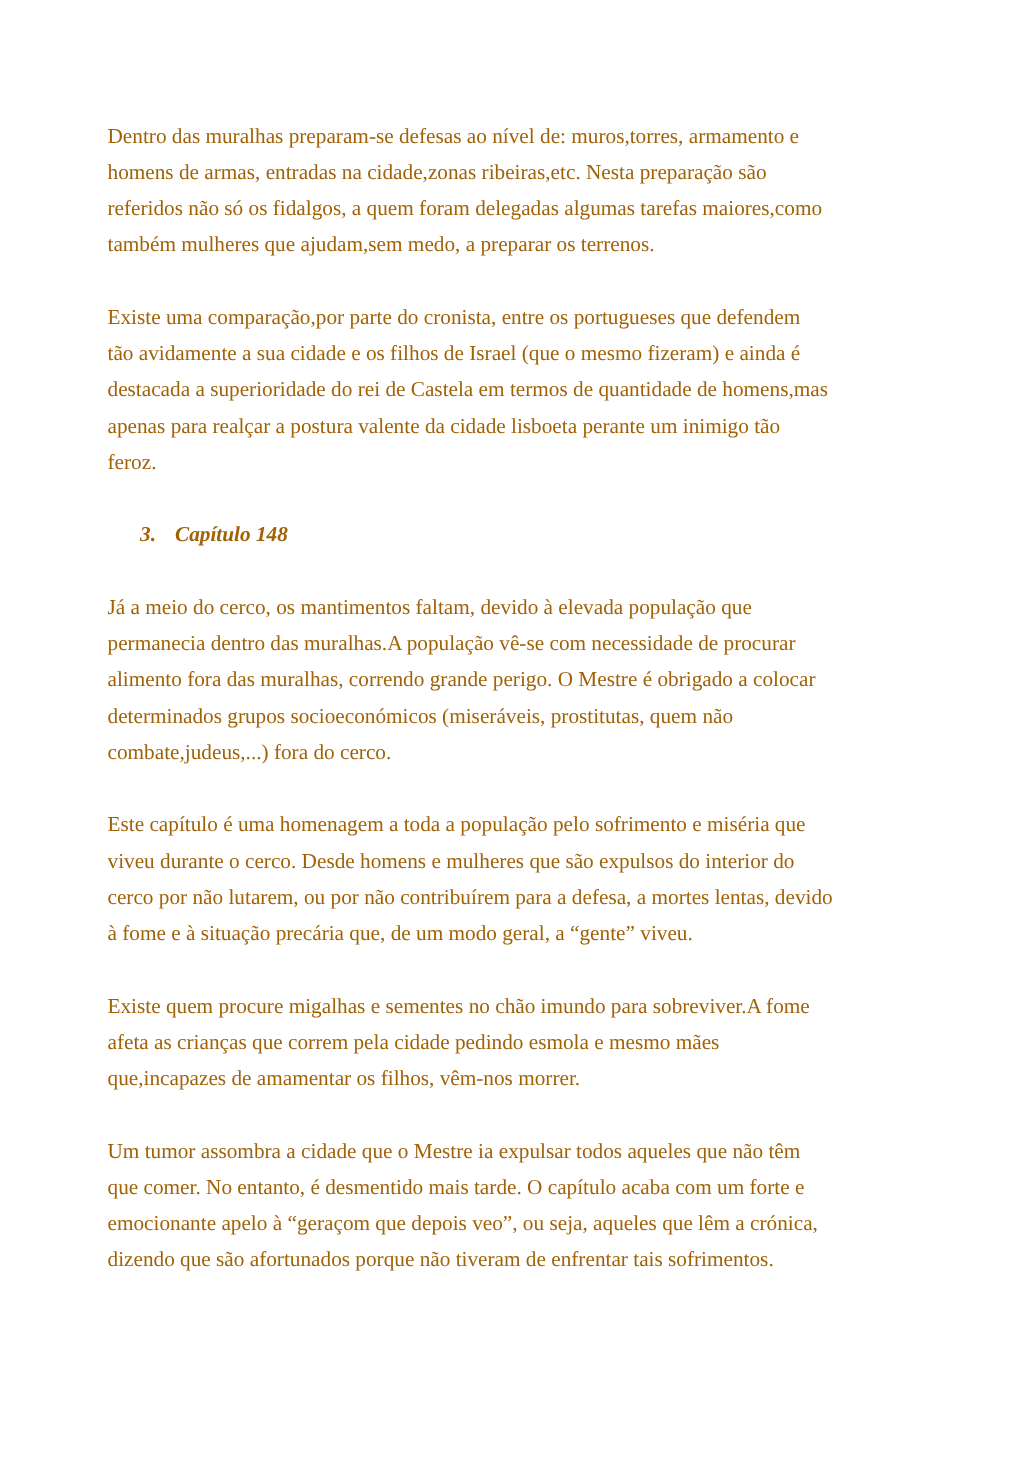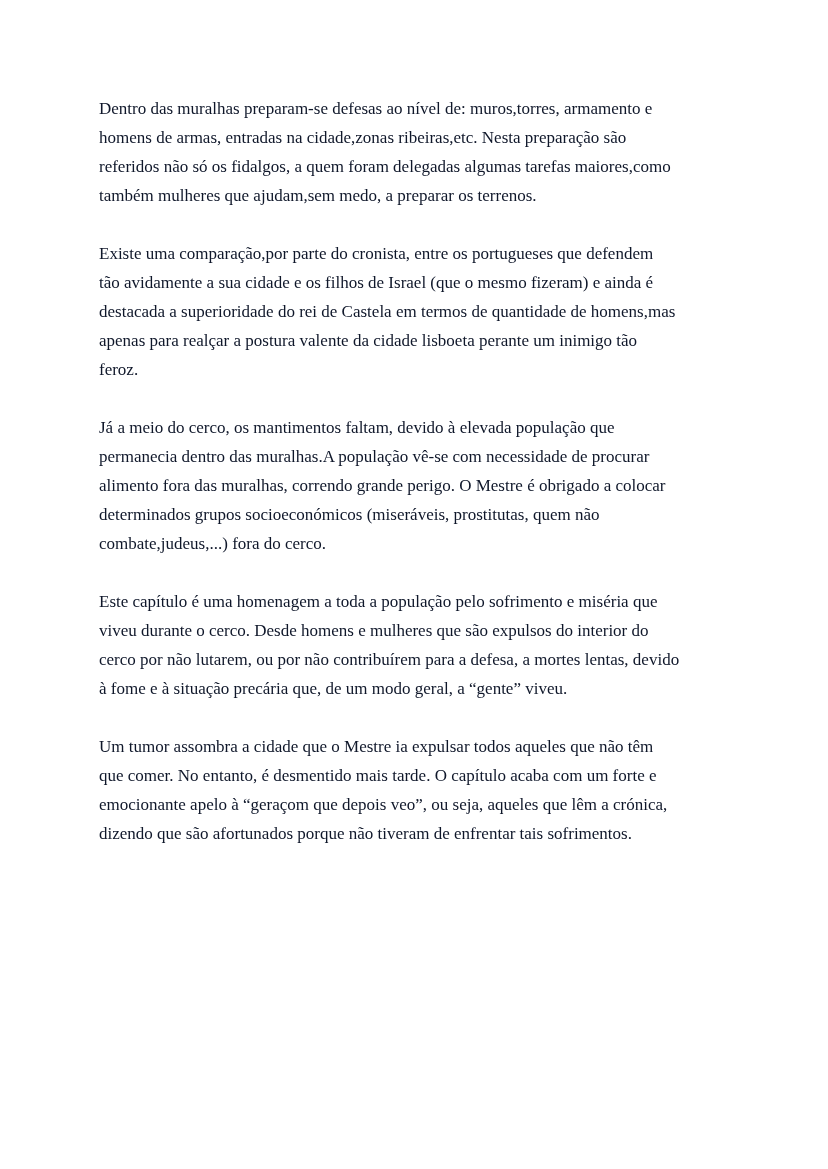--- a/index.html
+++ b/index.html
@@ -9,24 +9,24 @@
   }
   .page {
     position: relative;
     width: 828px;
     height: 1169px;
     background: #ffffff;
     overflow: hidden;
   }
   .content {
     position: absolute;
-    left: 99px;
+    left: 86px;
     top: 94px;
     width: 700px;
-    color: #0f172a;
+    color: #a16207;
     font-family: "Liberation Serif", "DejaVu Serif", serif;
     font-size: 17px;
     line-height: 29px;
   }
   .para {
     margin: 0 0 29px 0;
     white-space: pre-line;
     text-align: left;
   }
   .heading {
@@ -54,32 +54,39 @@
 homens de armas, entradas na cidade,zonas ribeiras,etc. Nesta preparação  são
 referidos não só os fidalgos, a quem foram delegadas algumas tarefas maiores,como
 também mulheres que ajudam,sem medo, a preparar os terrenos.</p>
 
     <p class="para">Existe uma comparação,por parte do cronista, entre os portugueses que defendem
 tão avidamente a sua cidade e os filhos de Israel (que o mesmo fizeram) e ainda é
 destacada a superioridade do rei de Castela em termos de quantidade de homens,mas
 apenas para realçar a postura valente da cidade lisboeta perante um inimigo tão
 feroz.</p>
 
+    <div class="heading">
+      <span class="hnum">3.</span>
+      <span class="htitle">Capítulo 148</span>
+    </div>
 
     <p class="para">Já a meio do cerco, os mantimentos faltam, devido à elevada população que
 permanecia dentro das muralhas.A população vê-se com necessidade de procurar
 alimento fora das muralhas, correndo grande perigo. O Mestre é obrigado a colocar
 determinados grupos socioeconómicos (miseráveis, prostitutas, quem não
 combate,judeus,...) fora do cerco.</p>
 
     <p class="para">Este capítulo é uma homenagem a toda a população pelo sofrimento e miséria que
 viveu durante o cerco. Desde homens e mulheres que são expulsos do interior do
 cerco por não lutarem, ou por não contribuírem para a defesa, a mortes lentas, devido
 à fome e à situação precária que, de um modo geral,  a “gente” viveu.</p>
 
+    <p class="para">Existe quem procure migalhas e sementes no chão imundo para sobreviver.A fome
+afeta as crianças que correm pela cidade pedindo esmola e mesmo mães
+que,incapazes de amamentar os filhos, vêm-nos morrer.</p>
 
     <p class="para">Um tumor assombra a cidade que o Mestre ia expulsar todos aqueles que não têm
 que comer. No entanto, é desmentido mais tarde. O capítulo acaba com um forte e
 emocionante apelo à “geraçom que depois veo”, ou seja, aqueles que lêm a crónica,
 dizendo que são afortunados porque não tiveram de enfrentar tais sofrimentos.</p>
 
   </div>
 </div>
 
 </body></html>

